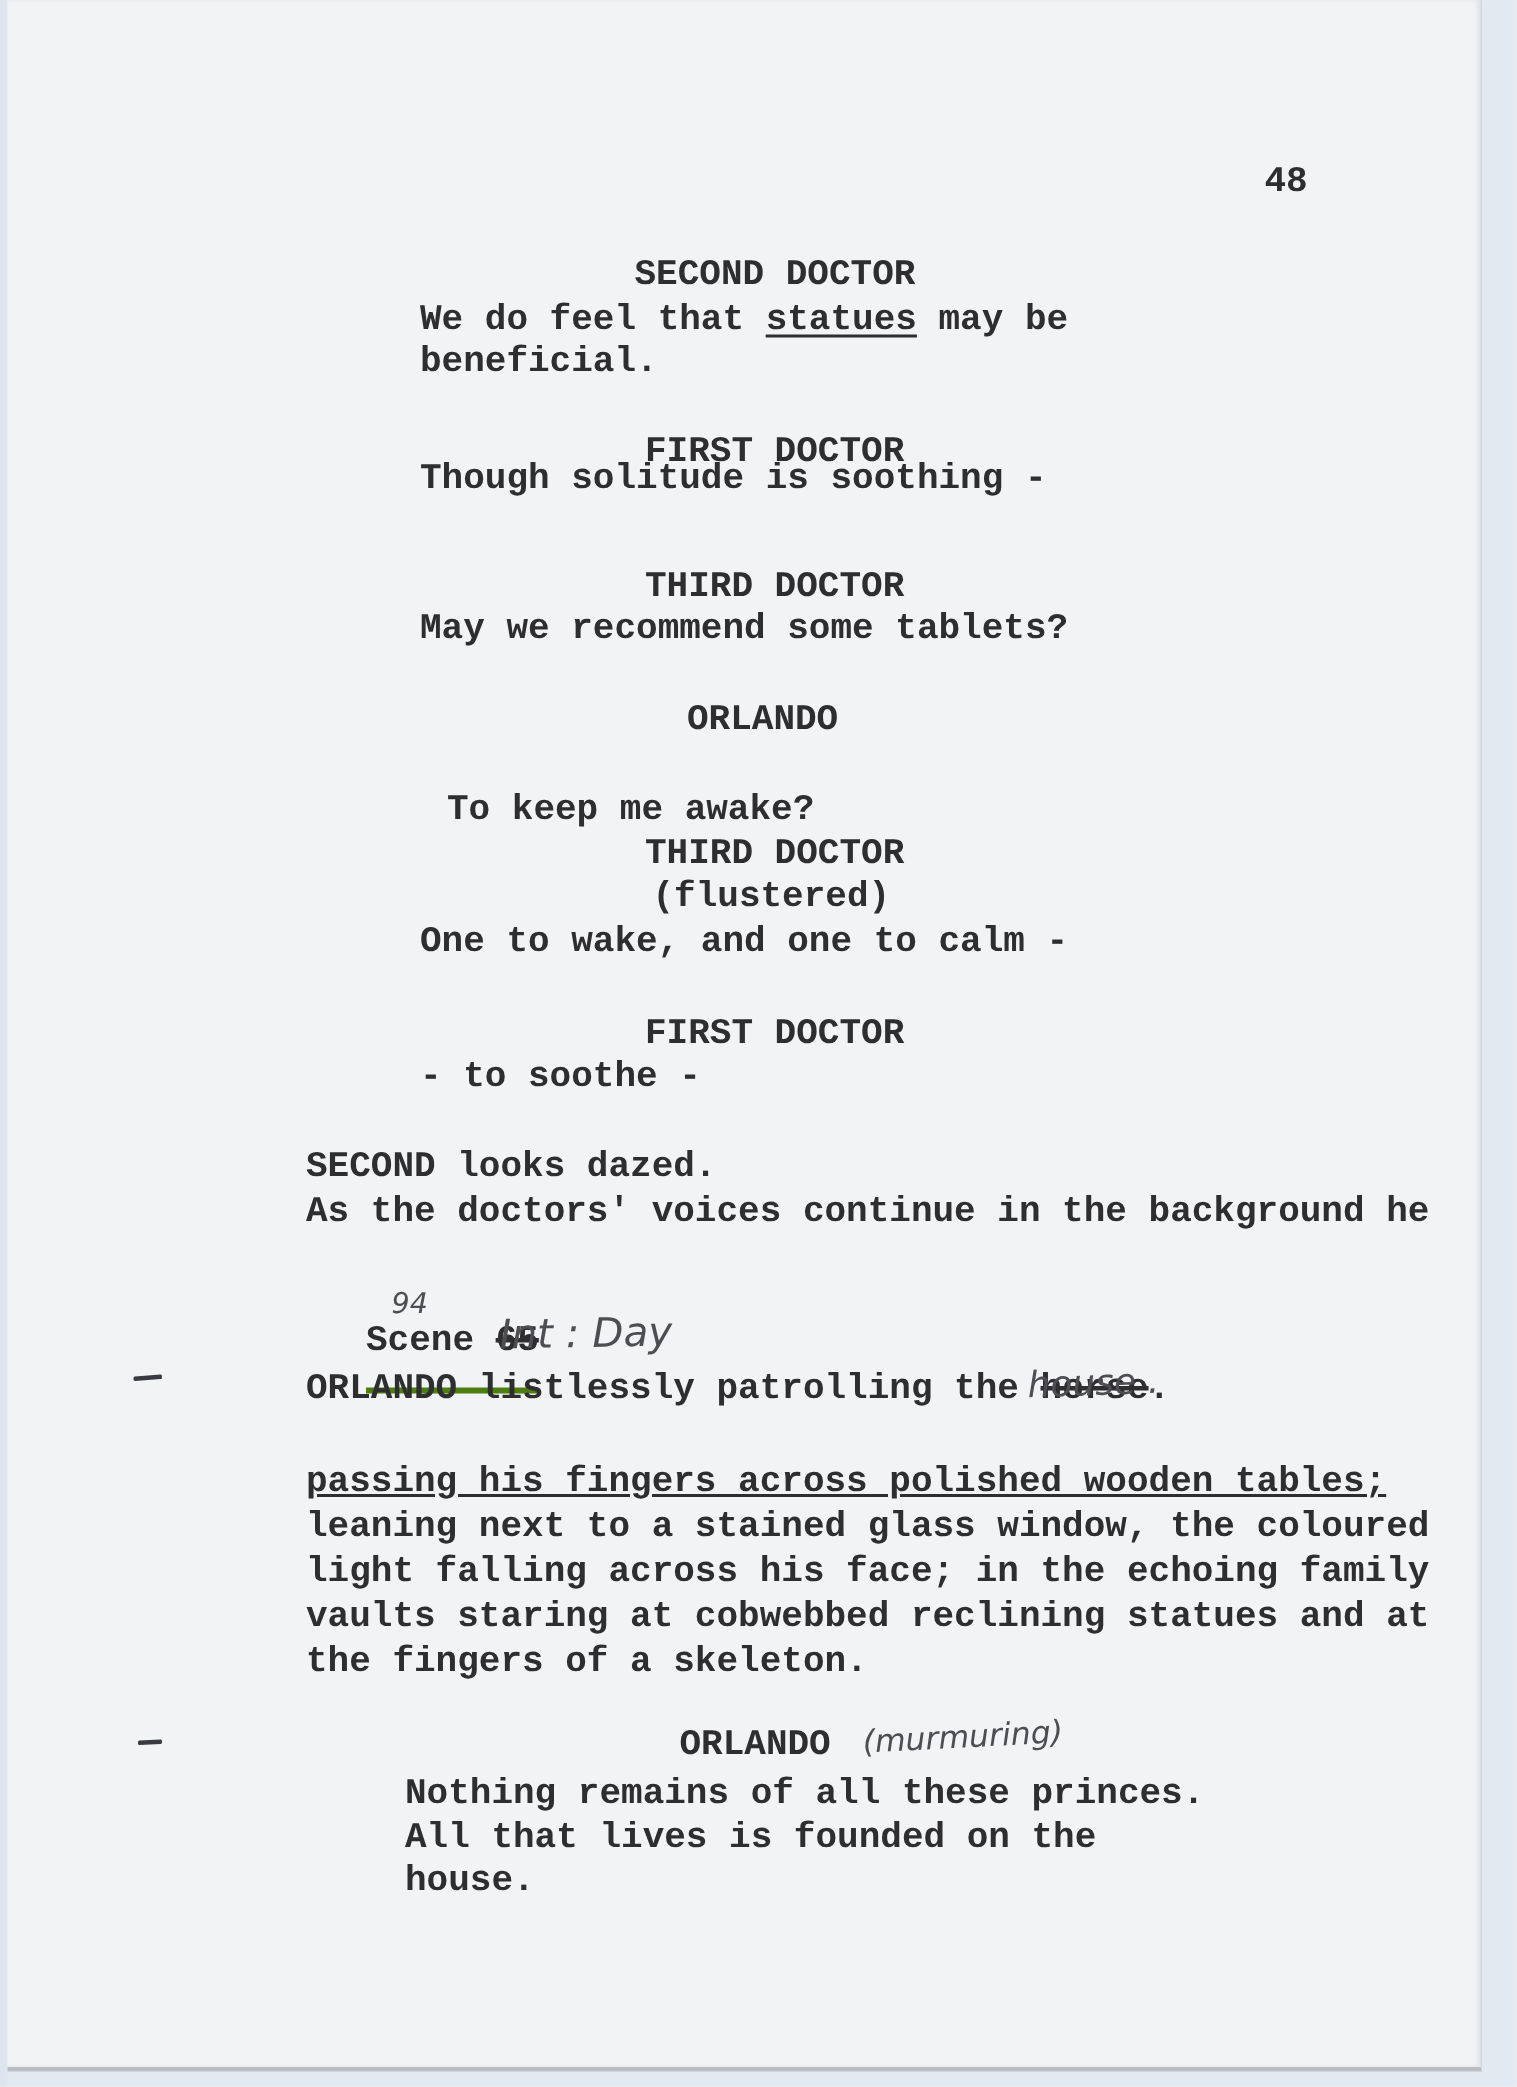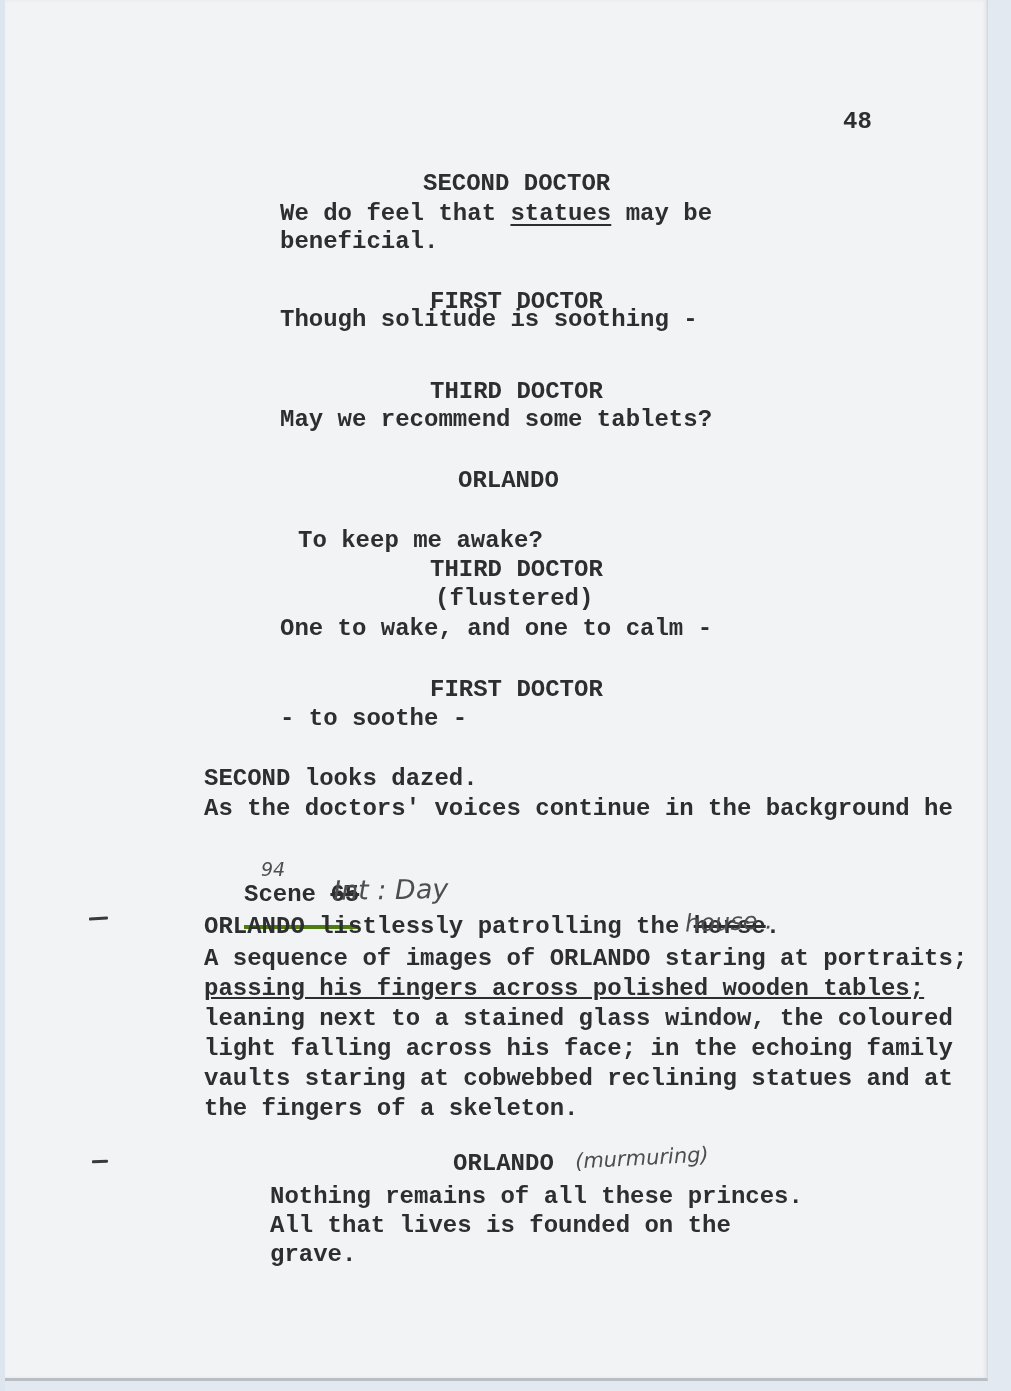--- a/index.html
+++ b/index.html
@@ -111,30 +111,29 @@
     <div class="t" style="left:199px; top:767px;">SECOND looks dazed.</div>
     <div class="t" style="left:199px; top:797px;">As the doctors' voices continue in the background he</div>
 
     <div class="hand" style="left:256px; top:858px; font-size:19px;">94</div>
     <div class="t" style="left:199px; top:883px;"><span class="scene-underline"><span>Scene </span><span class="strike">65</span></span></div>
     <div class="hand" style="left:328px; top:874px; font-size:27px; transform: rotate(-1deg);">Int : Day</div>
 
     <div class="t" style="left:199px; top:915px;"><span>ORLANDO listlessly patrolling the </span><span class="strike">horse</span><span>.</span></div>
     <div class="hand" style="left:680px; top:908px; font-size:24px; transform: rotate(-2deg);">house .</div>
 
-    <div class="t" style="left:199px; top:947px;">A sequence of images of ORLANDO staring at portraits;</div>
     <div class="t" style="left:199px; top:977px;text-decoration:underline;">passing his fingers across polished wooden tables;</div>
     <div class="t" style="left:199px; top:1007px;">leaning next to a stained glass window, the coloured</div>
     <div class="t" style="left:199px; top:1037px;">light falling across his face; in the echoing family</div>
     <div class="t" style="left:199px; top:1097px;">the fingers of a skeleton.</div>
     <div class="t" style="left:199px; top:1067px;">vaults staring at cobwebbed reclining statues and at</div>
 
     <div class="t" style="left:448px; top:1152px;">ORLANDO</div>
     <div class="hand" style="left:570px; top:1146px; font-size:21px; transform: rotate(-3deg);">(murmuring)</div>
     <div class="t" style="left:265px; top:1185px;">Nothing remains of all these princes.</div>
     <div class="t" style="left:265px; top:1214px;">All that lives is founded on the</div>
-    <div class="t" style="left:265px; top:1243px;">grave.</div>
+    <div class="t" style="left:265px; top:1243px;">house.</div>
 
     <div class="margin-dash dash1"></div>
     <div class="margin-dash dash2"></div>
 
   </div>
 </div>
 
 </body></html>

